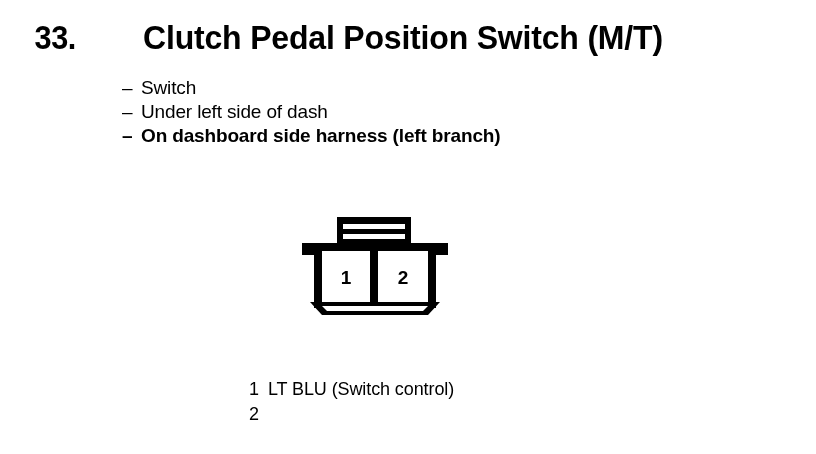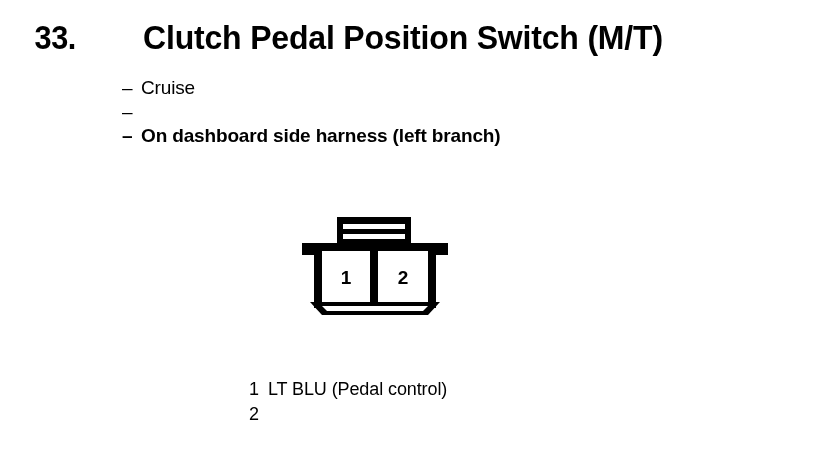--- a/index.html
+++ b/index.html
@@ -122,24 +122,25 @@
 <div class="page">
 
   <div class="title-row">
     <span class="title-number">33.</span>
     <span class="title-text">Clutch Pedal Position Switch (M/T)</span>
   </div>
 
   <div class="bullets">
     <div class="bullet-line">
       <span class="bullet-dash">–</span>
-      <span>Cruise</span>
+      <span>Switch</span>
     </div>
     <div class="bullet-line">
       <span class="bullet-dash">–</span>
+      <span>Under left side of dash</span>
     </div>
     <div class="bullet-line emph">
       <span class="bullet-dash">–</span>
       <span>On dashboard side harness (left branch)</span>
     </div>
   </div>
 
   <div class="connector-wrap">
     <svg class="connector-svg" viewBox="0 0 158 104" xmlns="http://www.w3.org/2000/svg">
 
@@ -173,20 +174,20 @@
                Z" fill="#ffffff"></path>
 
       <text class="cavity-number" x="50" y="70" text-anchor="middle">1</text>
       <text class="cavity-number" x="107" y="70" text-anchor="middle">2</text>
     </svg>
   </div>
 
   <div class="legend">
     <div class="legend-row">
       <span class="legend-pin">1</span>
-      <span>LT BLU (Pedal control)</span>
+      <span>LT BLU (Switch control)</span>
     </div>
     <div class="legend-row">
       <span class="legend-pin">2</span>
     </div>
   </div>
 
 </div>
 
 </body></html>

